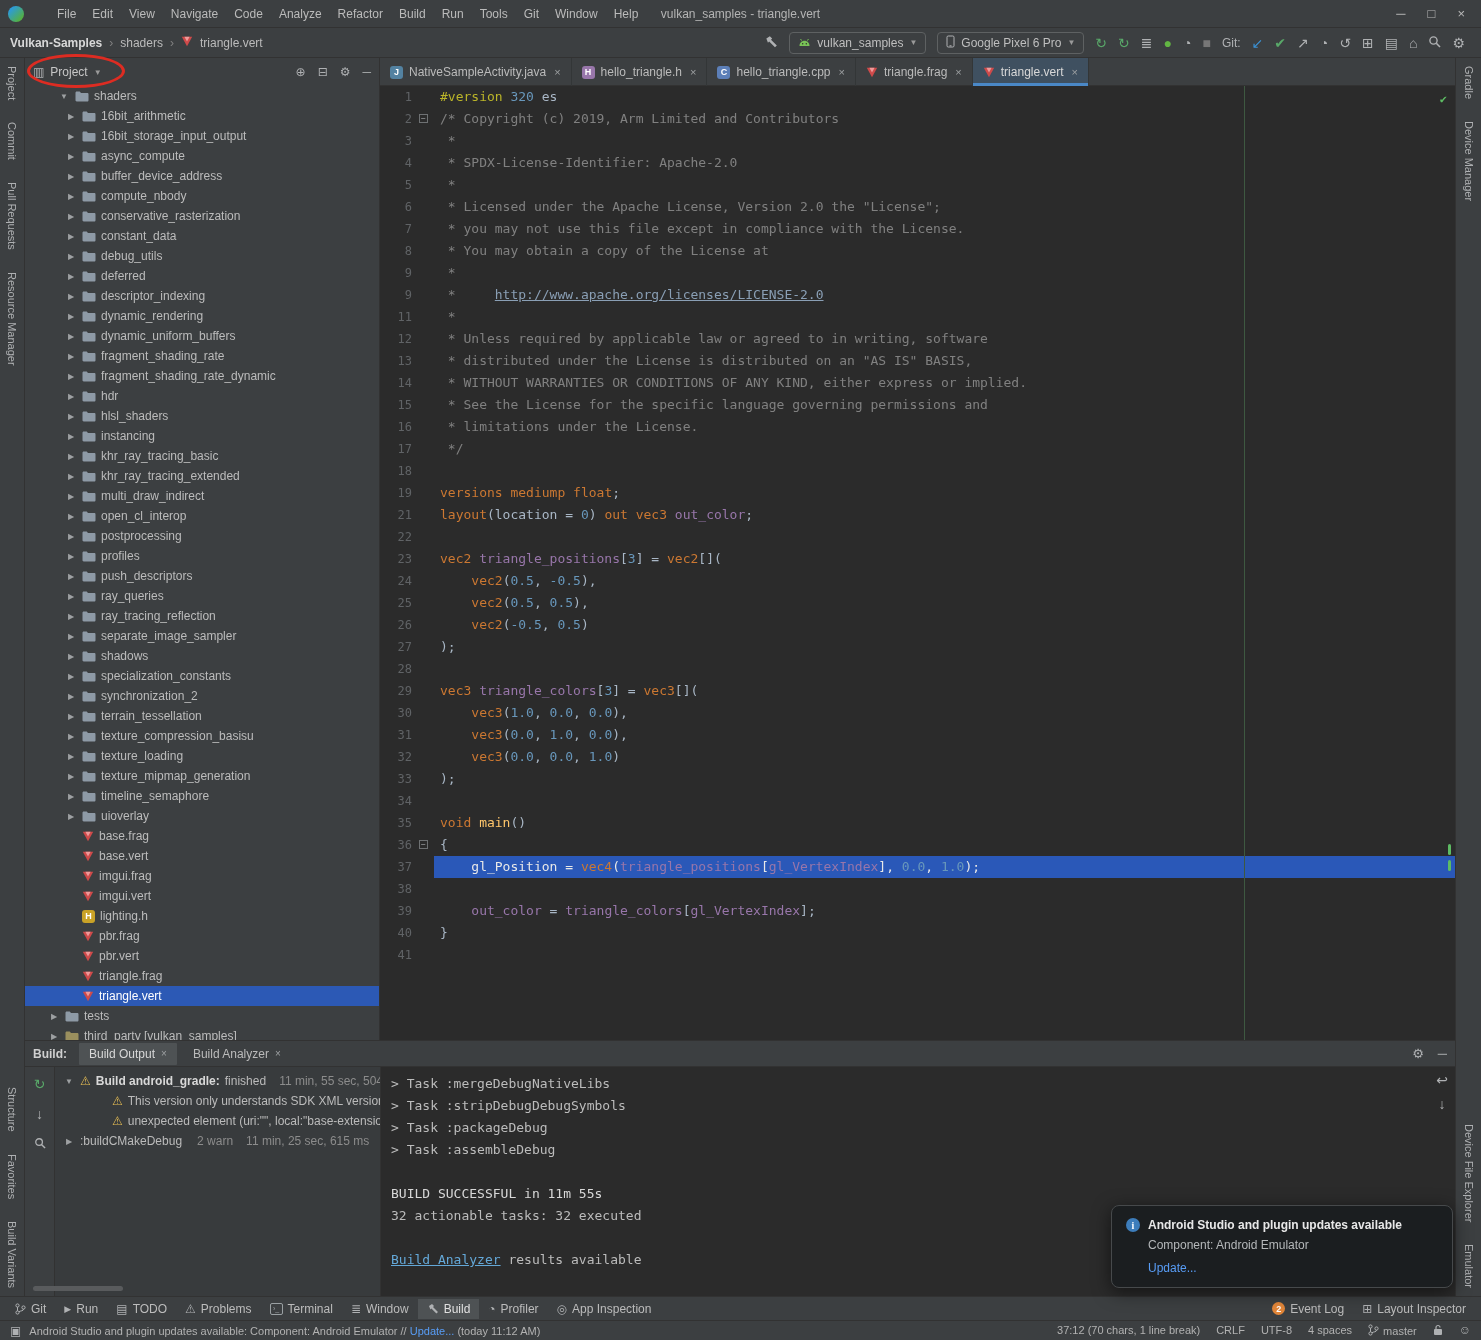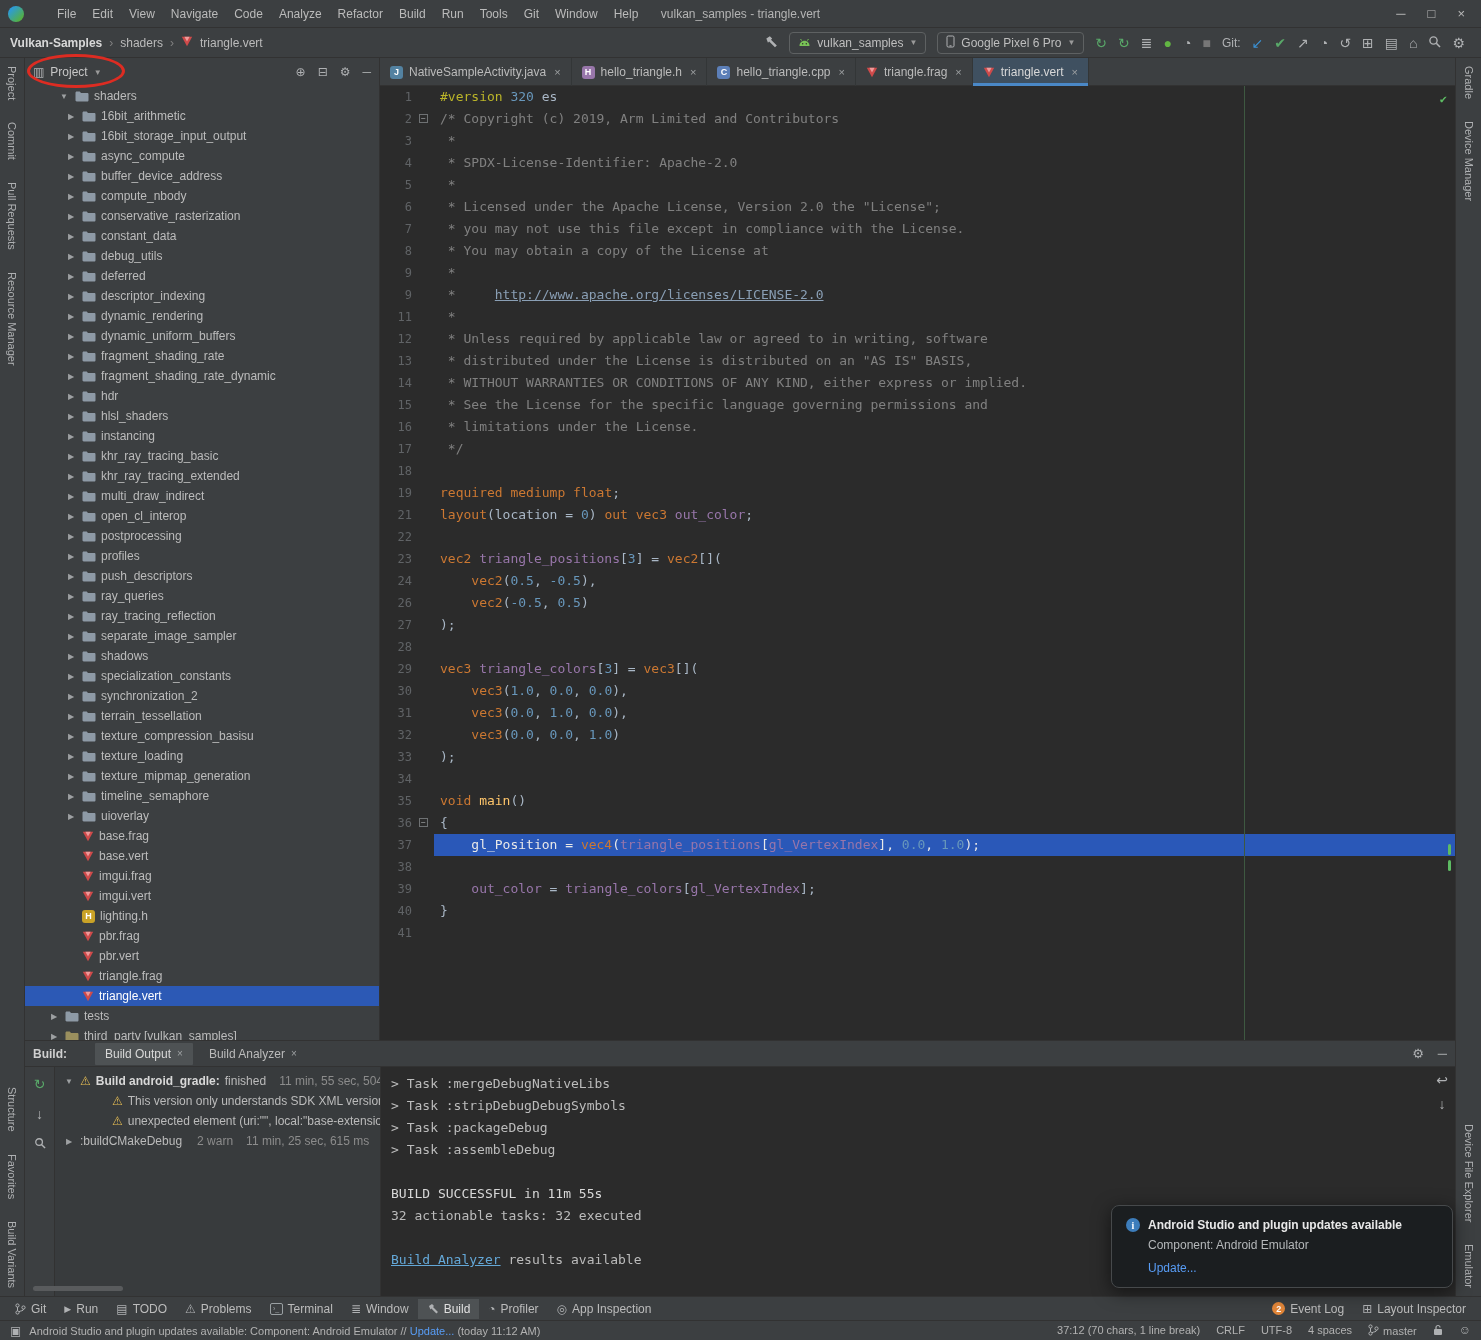--- a/index.html
+++ b/index.html
@@ -62,21 +62,21 @@
   .cl.sel .tok-pl{color:#e8e8e8}
   .tok-kw{color:#cc7832}.tok-num{color:#6897bb}.tok-cmt{color:#808080}
   .tok-dir{color:#bbb529}.tok-id{color:#9876aa}.tok-fn{color:#ffc66b}.tok-pl{color:#a9b7c6}
   .tok-lnk{color:#8a9fb5;text-decoration:underline}
   #margin-guide{position:absolute;left:864px;top:0;bottom:0;border-left:1px solid #3e5941;pointer-events:none}
   #insp-check{position:absolute;top:6px;right:8px;color:#5dbb63;font-size:12px}
   .vcs-mark{position:absolute;right:4px;width:3px;height:11px;background:#5dbb63;border-radius:2px}
 
   
   #build{position:absolute;left:25px;top:1040px;width:1430px;height:256px;background:#2b2b2b;border-top:1px solid #323232;z-index:2}
-  #build-header{height:26px;background:#3c3f41;display:flex;align-items:center;padding:0 8px;gap:18px;border-bottom:1px solid #323232}
+  #build-header{height:26px;background:#3c3f41;display:flex;align-items:center;padding:0 8px;gap:2px;border-bottom:1px solid #323232}
   #build-header .bh-label{font-weight:bold;color:#d0d0d0;margin-right:10px}
   .btab{display:flex;align-items:center;gap:6px;padding:4px 10px;border-radius:1px;color:#bbb;cursor:default}
   .btab.active{background:#4e5254;color:#d8d8d8}
   .btab .close{color:#9da0a2;font-size:10px}
   #bh-icons{margin-left:auto;display:flex;gap:14px;color:#afb1b3;font-size:13px}
   #b-tools{position:absolute;left:0;top:26px;bottom:0;width:30px;background:#3c3f41;border-right:1px solid #323232;display:flex;flex-direction:column;align-items:center;padding-top:10px;gap:16px}
   #b-tree{position:absolute;left:30px;top:26px;bottom:0;width:326px;background:#383b3d;border-right:1px solid #323232;overflow:hidden;padding-top:4px}
   .bt-row{height:20px;display:flex;align-items:center;gap:5px;white-space:nowrap;overflow:hidden;cursor:default}
   .bt-bold{font-weight:bold;color:#d8d8d8}
   .bt-time{color:#8c8c8c;margin-left:8px}
@@ -815,41 +815,46 @@
           <span class="codetext"><span class="tok-cmt"> */</span></span>
         </div>
         <div class="cl">
           <span class="ln">18</span>
           <span class="fd"></span>
           <span class="codetext"></span>
         </div>
         <div class="cl">
           <span class="ln">19</span>
           <span class="fd"></span>
-          <span class="codetext"><span class="tok-kw">required</span><span class="tok-pl"> </span><span class="tok-kw">mediump</span><span class="tok-pl"> </span><span class="tok-kw">float</span><span class="tok-pl">;</span></span>
+          <span class="codetext"><span class="tok-kw">versions</span><span class="tok-pl"> </span><span class="tok-kw">mediump</span><span class="tok-pl"> </span><span class="tok-kw">float</span><span class="tok-pl">;</span></span>
         </div>
         <div class="cl">
           <span class="ln">21</span>
           <span class="fd"></span>
           <span class="codetext"><span class="tok-kw">layout</span><span class="tok-pl">(location = </span><span class="tok-num">0</span><span class="tok-pl">) </span><span class="tok-kw">out</span><span class="tok-pl"> </span><span class="tok-kw">vec3</span><span class="tok-pl"> </span><span class="tok-id">out_color</span><span class="tok-pl">;</span></span>
         </div>
         <div class="cl">
           <span class="ln">22</span>
           <span class="fd"></span>
           <span class="codetext"></span>
         </div>
         <div class="cl">
           <span class="ln">23</span>
           <span class="fd"></span>
           <span class="codetext"><span class="tok-kw">vec2</span><span class="tok-pl"> </span><span class="tok-id">triangle_positions</span><span class="tok-pl">[</span><span class="tok-num">3</span><span class="tok-pl">] = </span><span class="tok-kw">vec2</span><span class="tok-pl">[](</span></span>
         </div>
         <div class="cl">
           <span class="ln">24</span>
           <span class="fd"></span>
           <span class="codetext"><span class="tok-pl">    </span><span class="tok-kw">vec2</span><span class="tok-pl">(</span><span class="tok-num">0.5</span><span class="tok-pl">, </span><span class="tok-num">-0.5</span><span class="tok-pl">),</span></span>
+        </div>
+        <div class="cl">
+          <span class="ln">25</span>
+          <span class="fd"></span>
+          <span class="codetext"><span class="tok-pl">    </span><span class="tok-kw">vec2</span><span class="tok-pl">(</span><span class="tok-num">0.5</span><span class="tok-pl">, </span><span class="tok-num">0.5</span><span class="tok-pl">),</span></span>
         </div>
         <div class="cl">
           <span class="ln">26</span>
           <span class="fd"></span>
           <span class="codetext"><span class="tok-pl">    </span><span class="tok-kw">vec2</span><span class="tok-pl">(</span><span class="tok-num">-0.5</span><span class="tok-pl">, </span><span class="tok-num">0.5</span><span class="tok-pl">)</span></span>
         </div>
         <div class="cl">
           <span class="ln">27</span>
           <span class="fd"></span>
           <span class="codetext"><span class="tok-pl">);</span></span>

